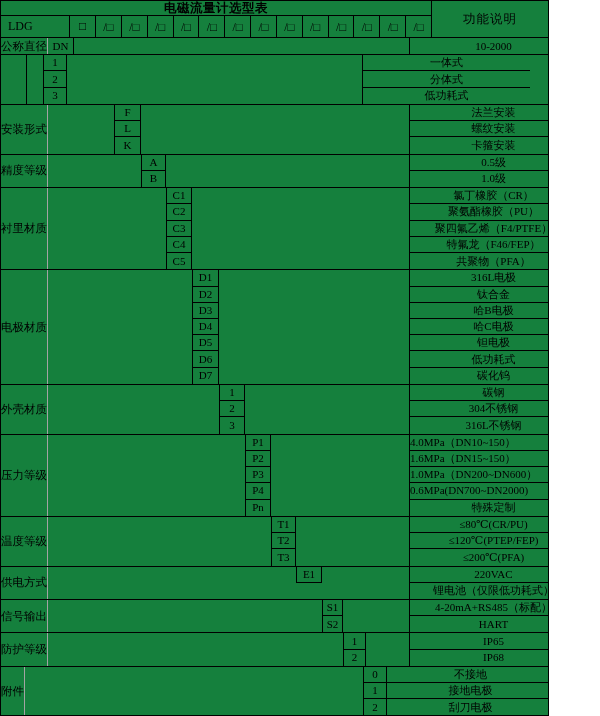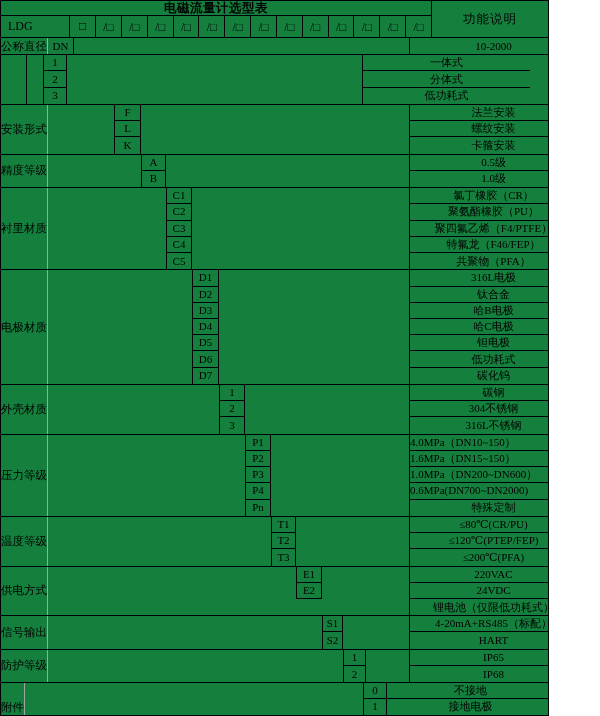--- a/index.html
+++ b/index.html
@@ -337,26 +337,20 @@
         <div class="lab">供电方式</div>
         <div class="rows">
           <div class="r">
             <div class="c" style="width: 248px;"></div>
             <div class="c b-l b-r b-b" style="width: 26px;">E1</div>
             <div class="c" style="width: 87px;"></div>
             <div class="c func b-b">220VAC</div>
           </div>
           <div class="r">
             <div class="c" style="width: 248px;"></div>
-            <div class="c b-l b-r b-b" style="width: 26px;">E2</div>
-            <div class="c" style="width: 87px;"></div>
-            <div class="c func b-b">24VDC</div>
-          </div>
-          <div class="r">
-            <div class="c" style="width: 248px;"></div>
             <div class="c b-l b-r" style="width: 26px; margin-top: 47px;">E3</div>
             <div class="c" style="width: 87px;"></div>
             <div class="c func">锂电池（仅限低功耗式）</div>
           </div>
         </div>
       </div>
       <div class="grp">
         <div class="lab">信号输出</div>
         <div class="rows">
           <div class="r">

